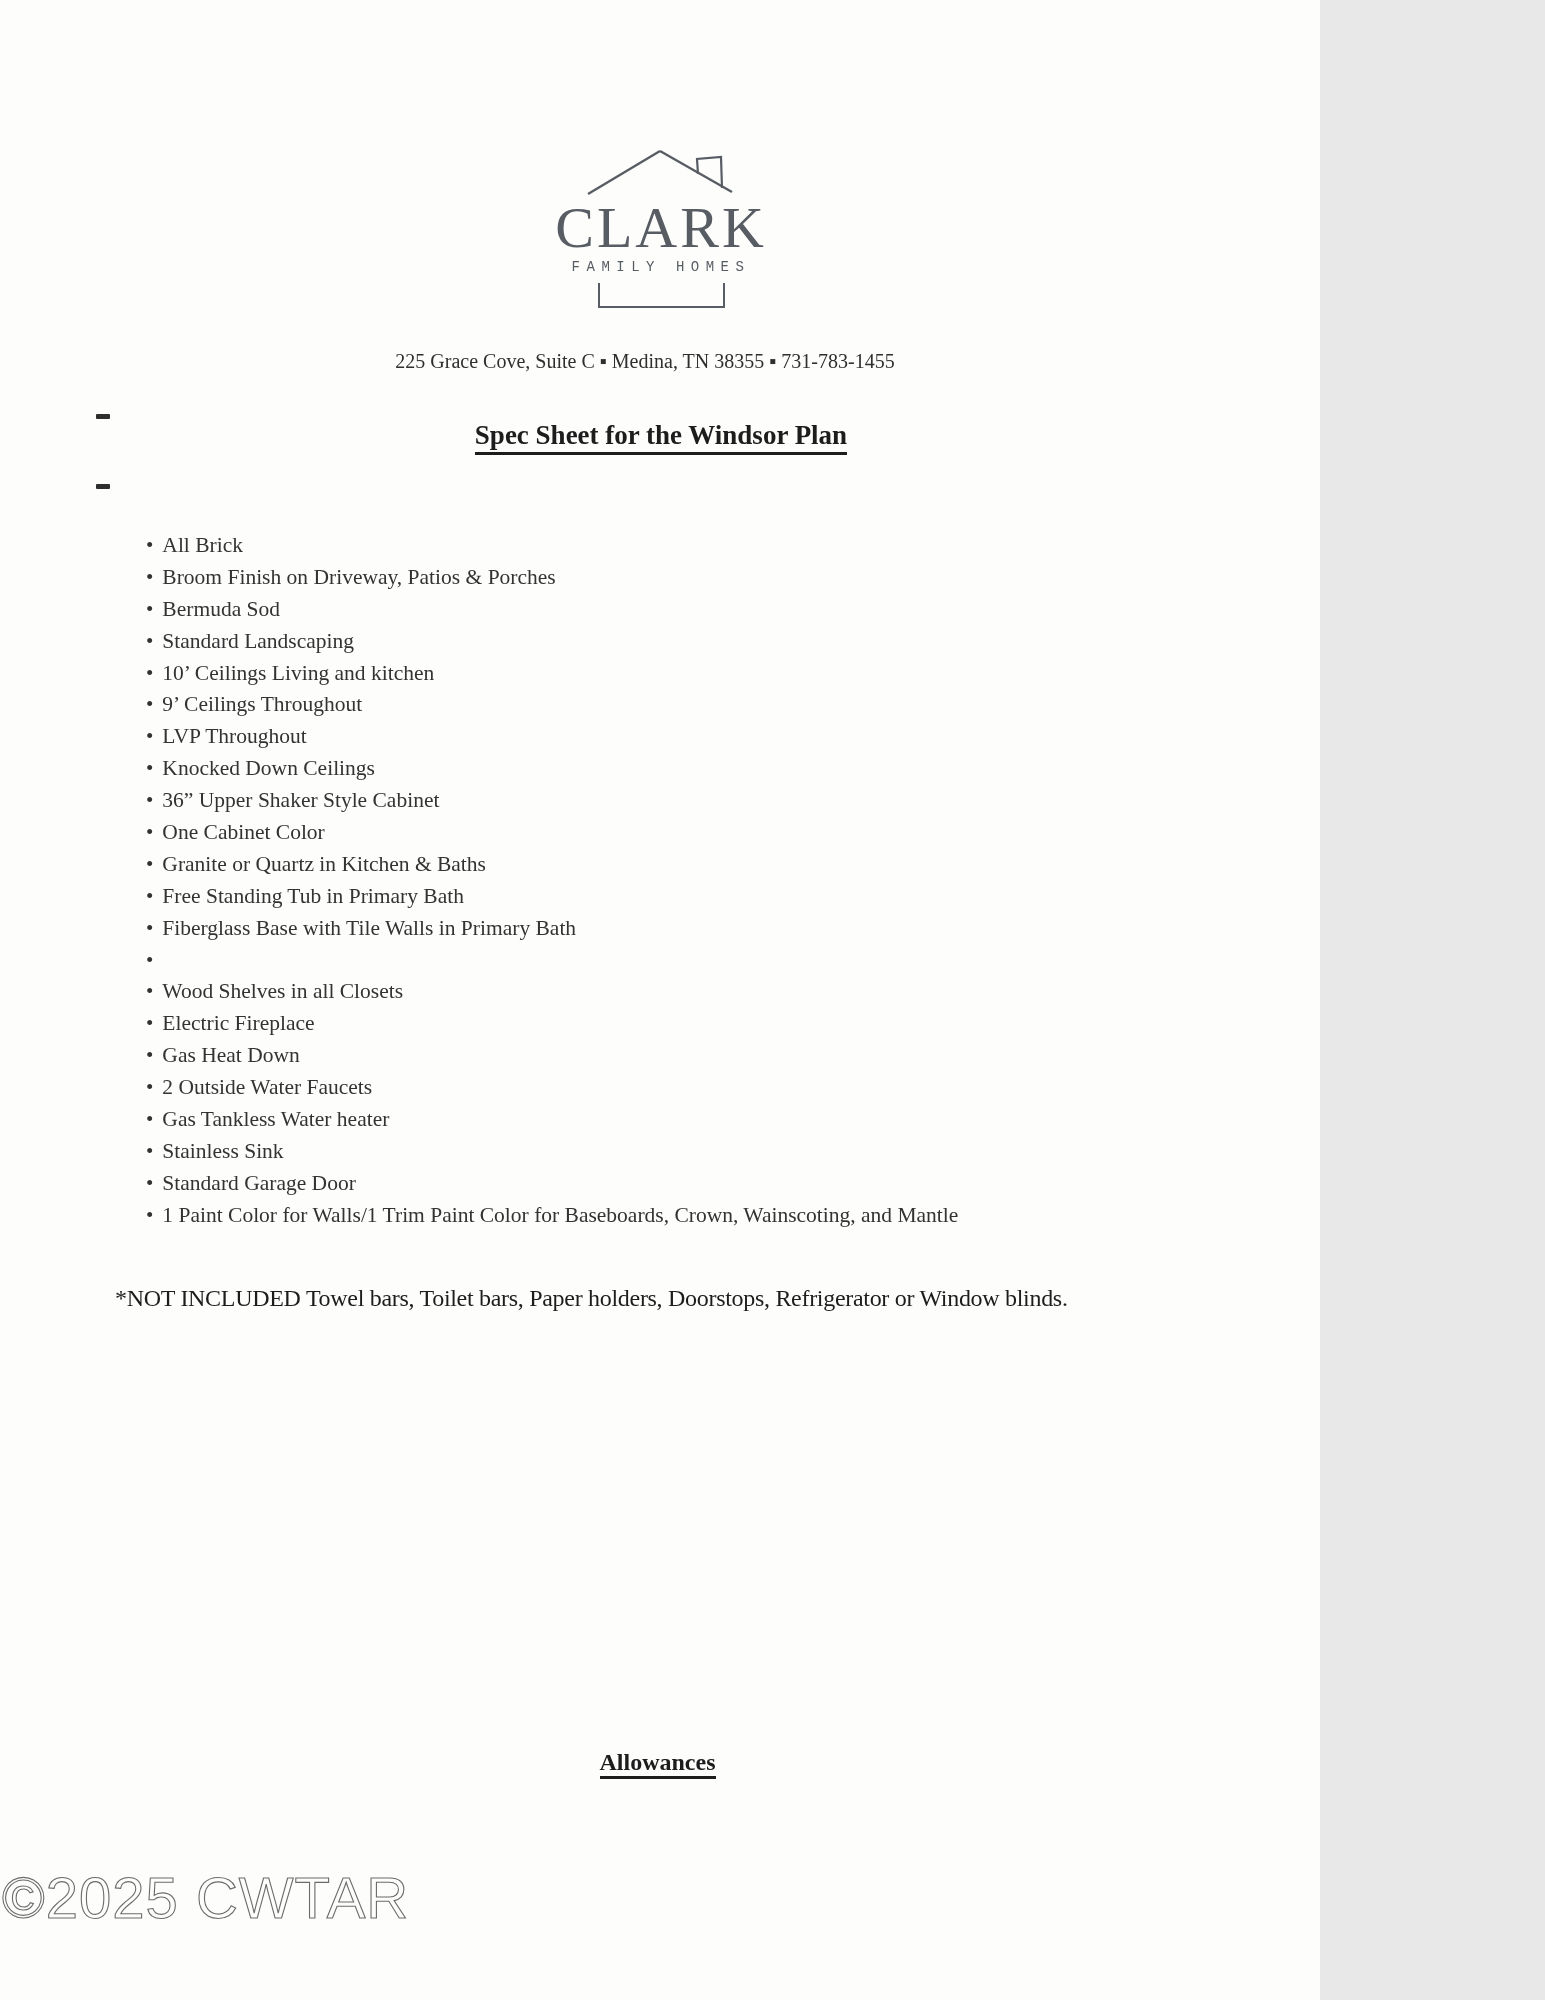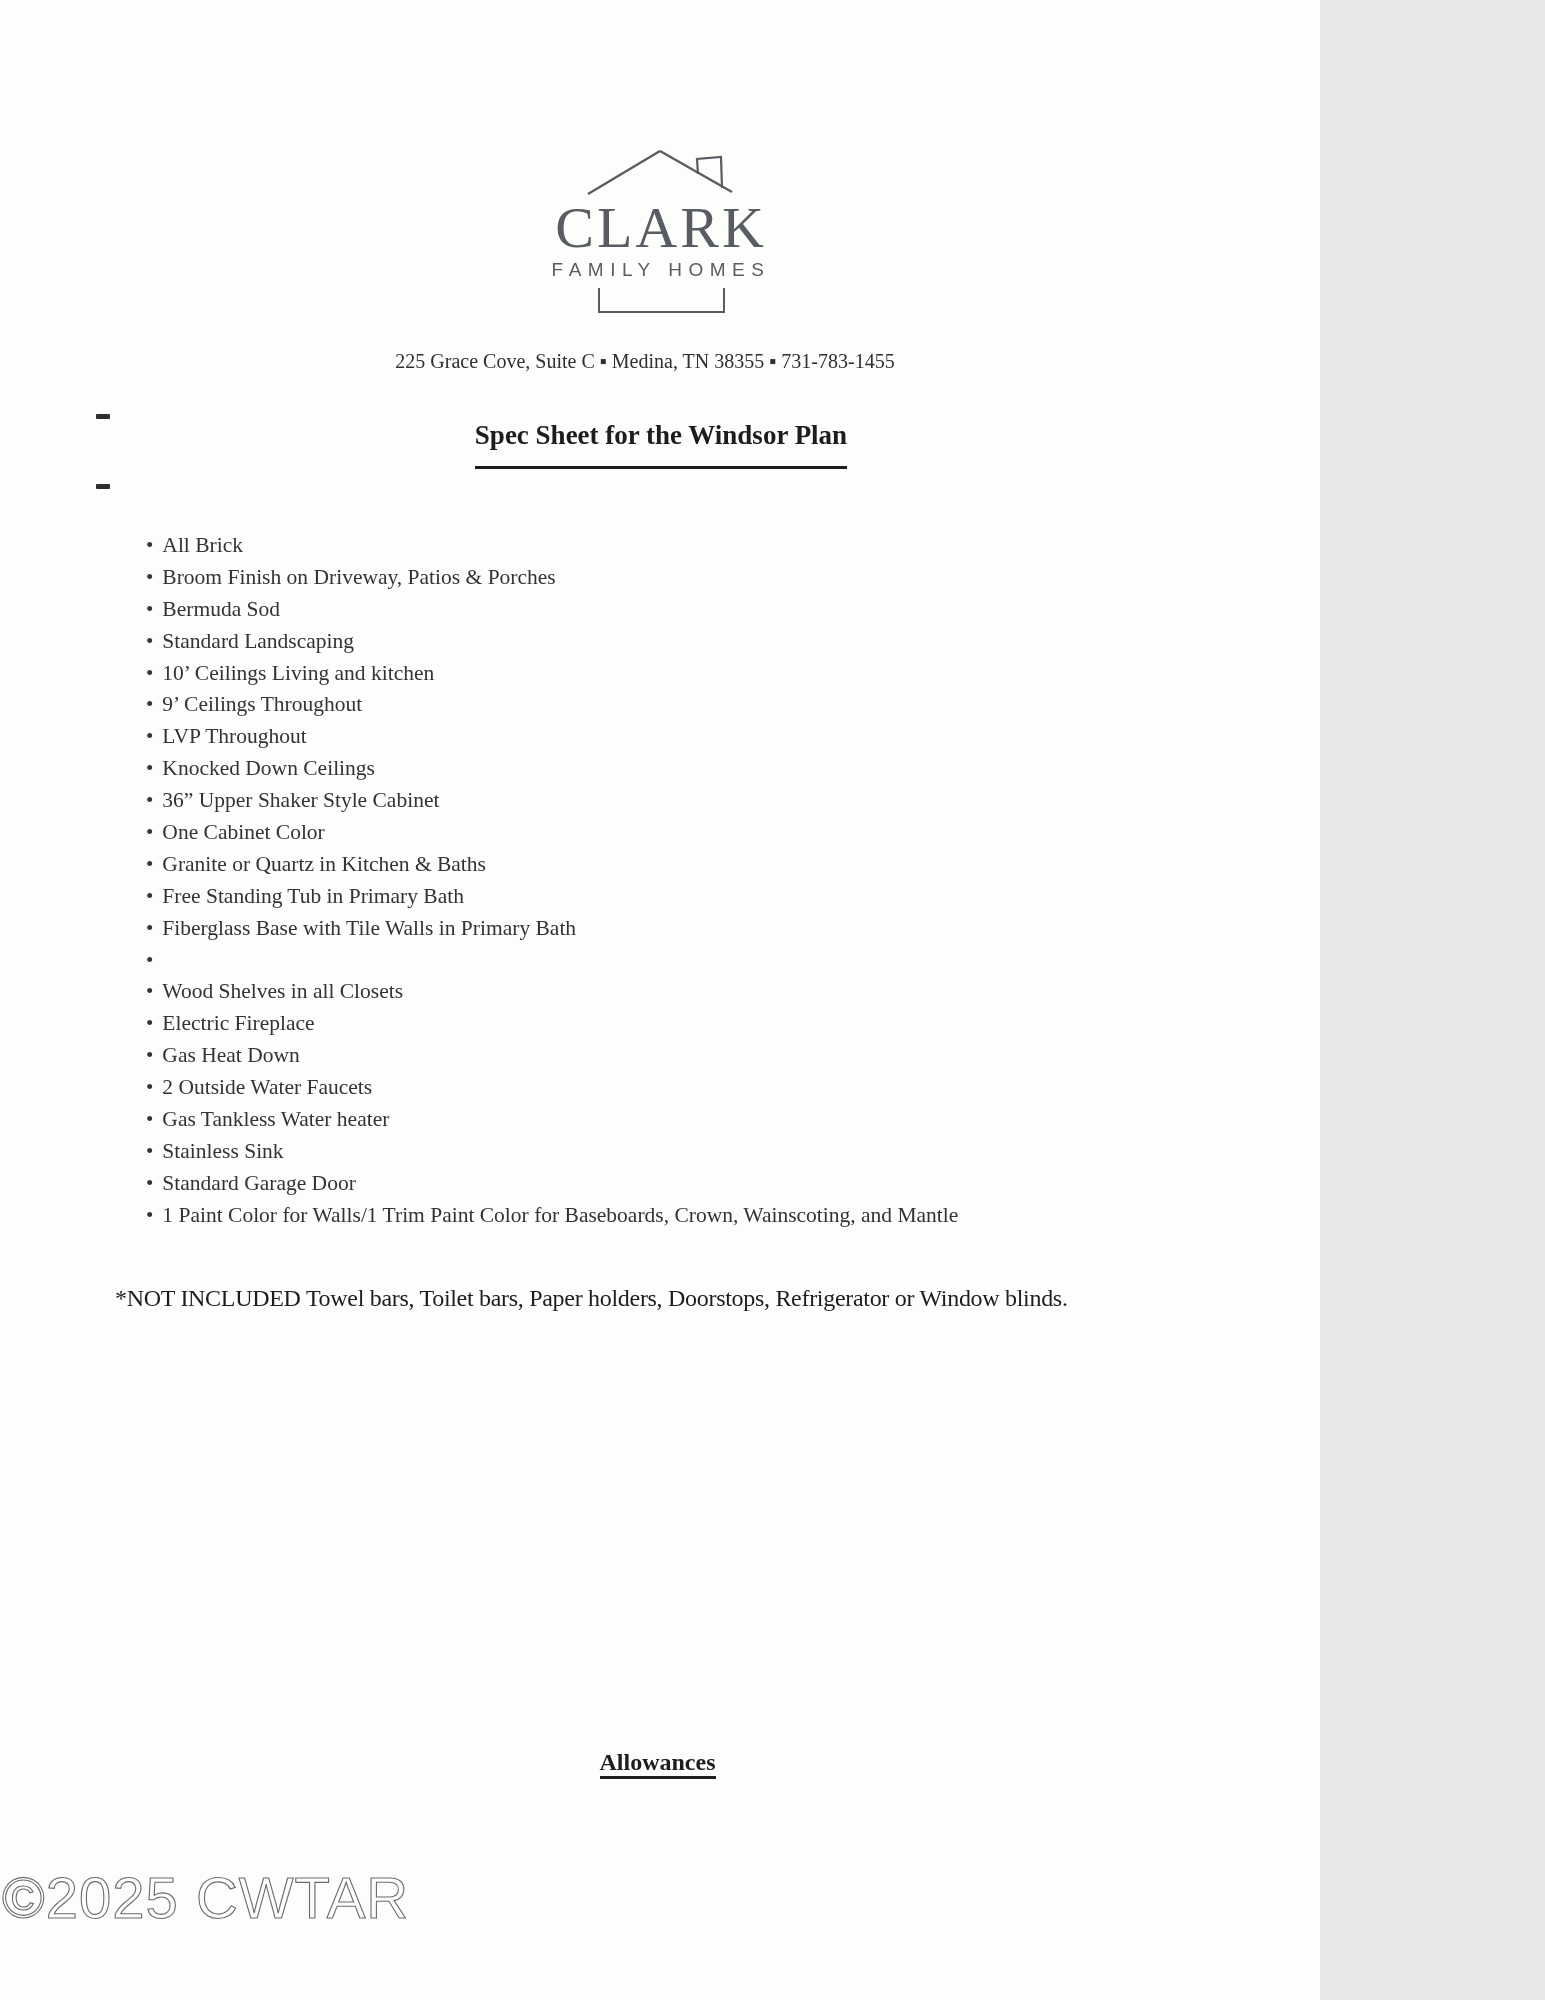--- a/index.html
+++ b/index.html
@@ -20,22 +20,22 @@
   .logo-roof{display:block;}
   .logo-name{
     margin-top:3px;
     font-size:58px;line-height:1;
     letter-spacing:3px;
     color:var(--logo-gray,#585d64);
     font-weight:400;
   }
   .logo-sub{
     margin-top:3px;
-    font-family:Liberation Sans, sans-serif;
-    font-size:19px;line-height:1;
+    font-family:Liberation Mono, monospace;
+    font-size:14px;line-height:1;
     letter-spacing:6.5px;
     color:var(--logo-gray,#585d64);
   }
   .logo-bracket{
     margin-top:9px;
     width:123px;height:23px;
     border-left:2.5px solid var(--logo-gray,#585d64);
     border-right:2.5px solid var(--logo-gray,#585d64);
     border-bottom:2.5px solid var(--logo-gray,#585d64);
   }
@@ -49,21 +49,21 @@
   }
   .doc-title-row{
     position:absolute;left:0;top:421px;width:1322px;
     text-align:center;
   }
   .doc-title{
     display:inline-block;
     font-size:27px;font-weight:bold;line-height:1.1;
     color:var(--heading,#1d1d1d);
     border-bottom:3.5px solid var(--heading,#1d1d1d);
-    padding-bottom:15px;
+    padding-bottom:1px;
   }
 
   
   .stray-mark{
     position:absolute;left:96px;width:14px;height:5px;
     background:var(--mark,#2e2e2e);border-radius:1px;
   }
   .stray-mark.m1{top:414px;}
   .stray-mark.m2{top:484px;}
 

